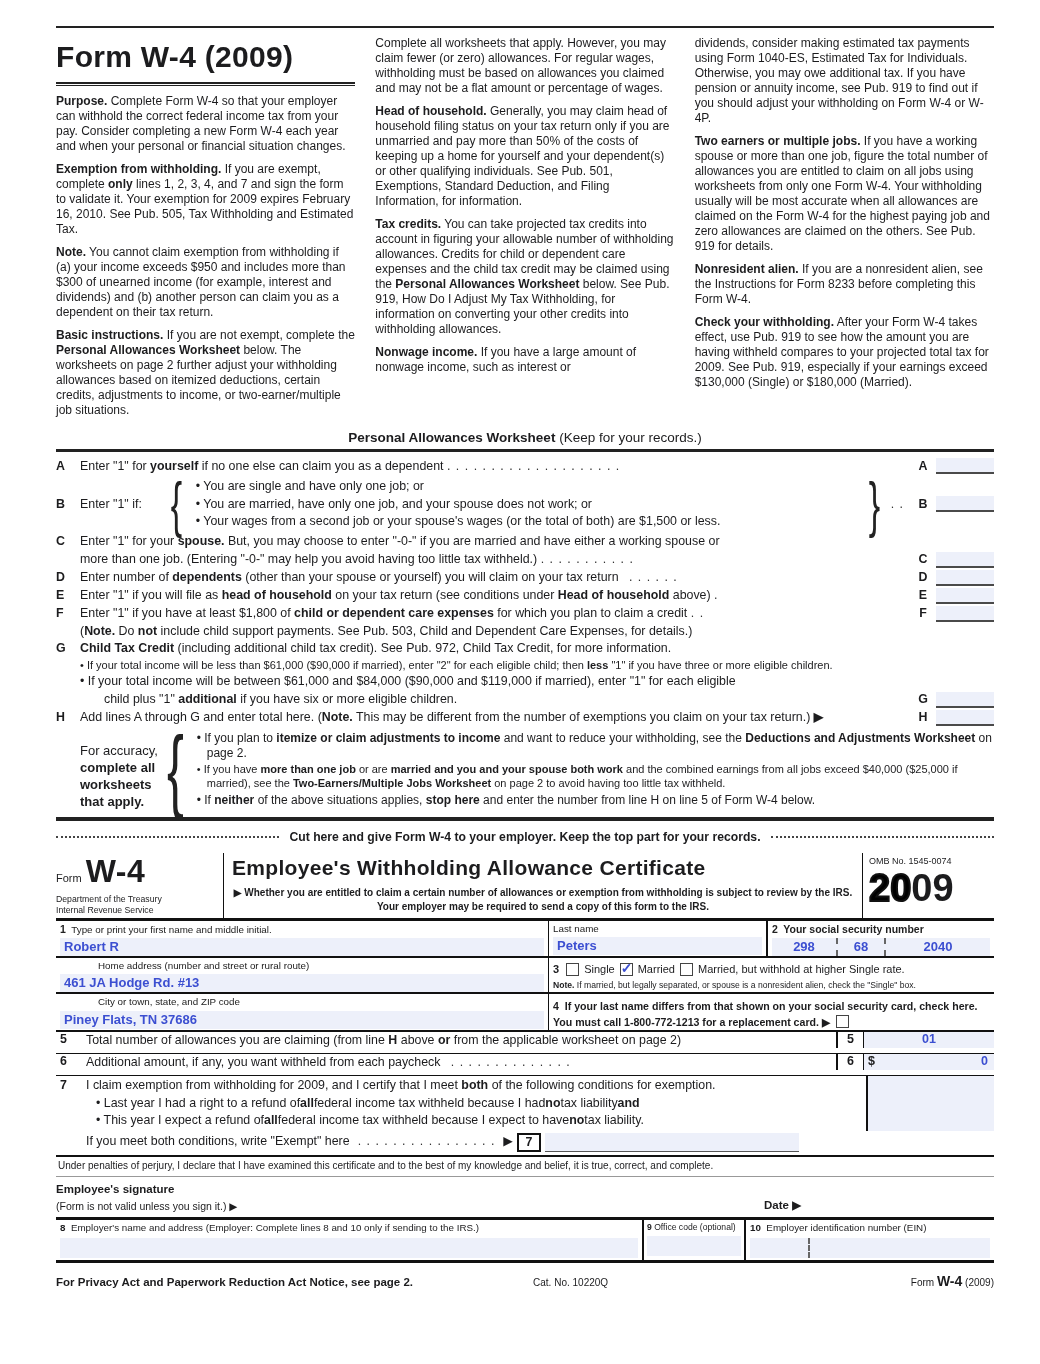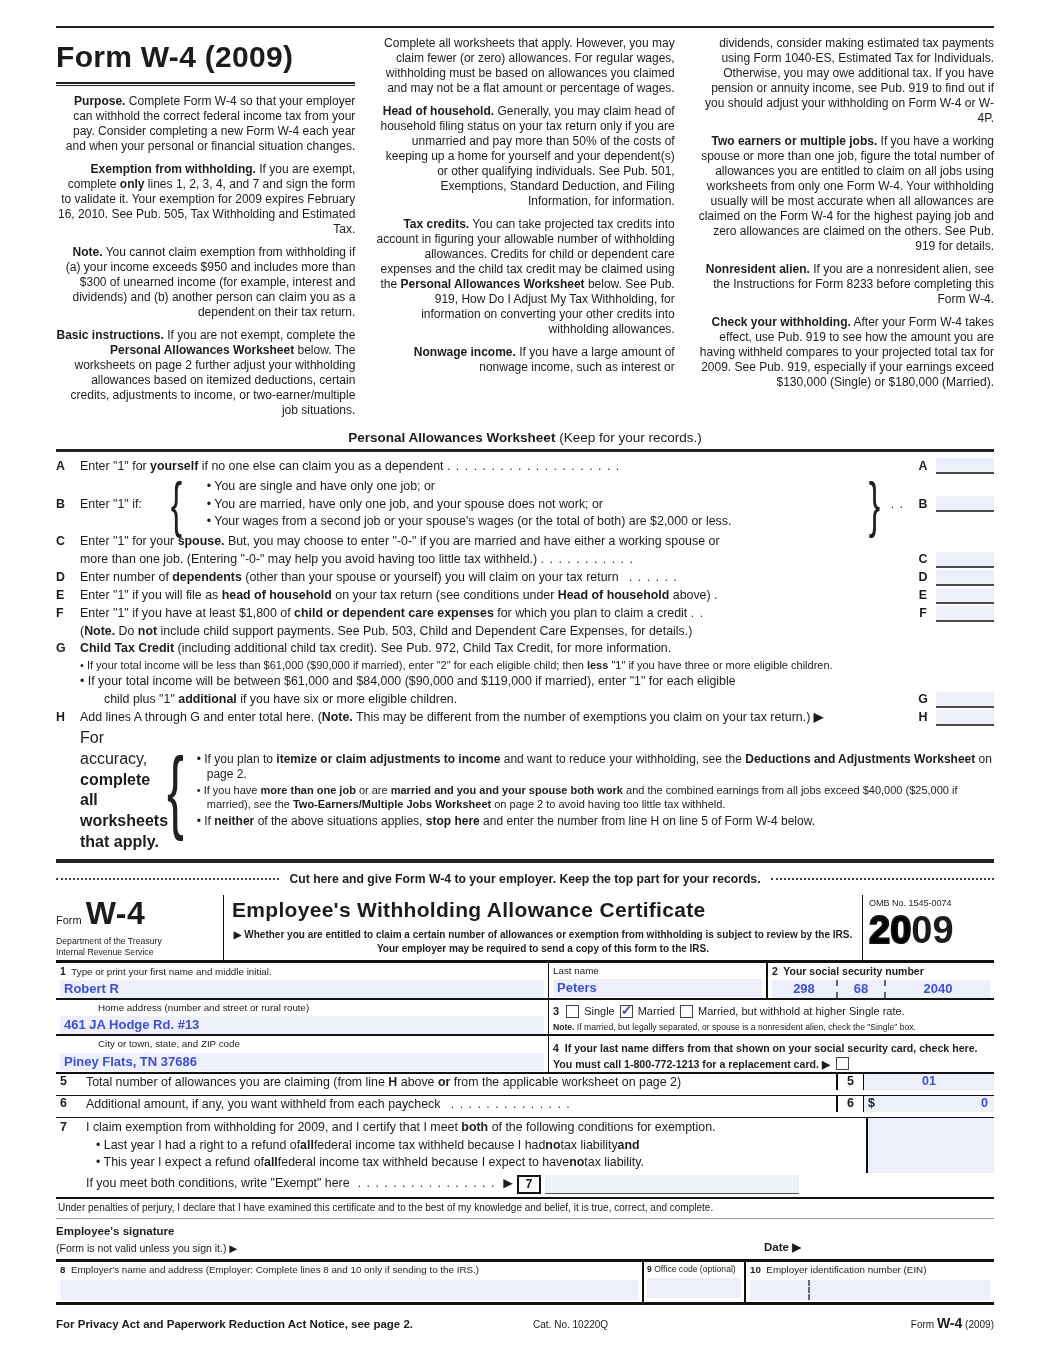--- a/index.html
+++ b/index.html
@@ -10,43 +10,43 @@
     padding:26px 38px 0 56px; position:relative; overflow:hidden;
   }
   .top-rule { border-top:2.5px solid #222; margin-bottom:8px; }
   b { font-weight:bold; }
 
   
   .instructions { display:flex; gap:20px; }
   .col { width:302px; }
   .form-title { font-size:30px; font-weight:bold; letter-spacing:0.3px; padding:2px 0 6px 0; }
   .title-rule { border-top:2.5px solid #222; border-bottom:1.5px solid #222; height:4px; margin-bottom:8px; }
-  .para { margin-bottom:8px; text-align:right; }
+  .para { margin-bottom:8px; text-align:left; }
 
   
   .ws-head { text-align:center; font-size:13.5px; margin-top:4px; }
   .ws-rule { border-top:3px solid #222; margin:3px 0 6px 0; }
   .ws-row { display:flex; align-items:flex-end; margin:2px 0; font-size:12.4px; }
   .ws-letter { width:24px; font-weight:bold; flex:none; }
   .ws-text { flex:1; }
   .leaders { letter-spacing:1px; color:#333; white-space:nowrap; }
   .ws-letter-r { width:26px; font-weight:bold; text-align:center; flex:none; }
   .ws-box { width:58px; height:16px; background:var(--field-bg,#edf0fa); border-bottom:2.5px solid #4a4a4a; flex:none; }
   .ws-row-b { display:flex; align-items:center; margin:2px 0; font-size:12.4px; }
   .b-intro { width:86px; flex:none; }
   .brace { font-size:62px; line-height:0.9; font-weight:400; transform:scaleX(0.55); color:#222; flex:none; }
   .brace.big { font-size:92px; }
   .b-bullets { flex:1; padding-left:4px; }
-  .b-bullets div { margin:2px 16px; }
+  .b-bullets div { margin:2px 5px; }
   .small-txt { font-size:11px; }
   .indent { padding-left:24px; }
   .hang { padding-left:10px; text-indent:-10px; }
 
   .accuracy { display:flex; align-items:center; margin-top:2px; }
-  .acc-label { width:104px; flex:none; font-size:16px; padding-left:24px; line-height:1.3; }
+  .acc-label { width:104px; flex:none; font-size:13px; padding-left:24px; line-height:1.3;margin-top:15px; }
   .acc-bullets { flex:1; padding-left:6px; }
   .acc-bullets div { margin:2px 0; }
 
   .bottom-double { border-top:3px solid #222; border-bottom:1.5px solid #222; height:4px; margin-top:6px; }
 
   
   .cut-line { display:flex; align-items:center; gap:10px; margin:9px 0 8px 0; }
   .cut-dots { flex:1; border-bottom:2.5px dotted #444; height:2px; }
   .cut-text { font-size:12.2px; }
 
@@ -175,21 +175,21 @@
     <span class="ws-box"></span>
   </div>
 
   <div class="ws-row-b">
     <span class="ws-letter">B</span>
     <span class="b-intro">Enter "1" if:</span>
     <span class="brace">{</span>
     <span class="b-bullets">
       <div><span>• You are single and have only one job; or</span></div>
       <div><span>• You are married, have only one job, and your spouse does not work; or</span></div>
-      <div><span>• Your wages from a second job or your spouse's wages (or the total of both) are $2,000 or less.</span></div>
+      <div><span>• Your wages from a second job or your spouse's wages (or the total of both) are $1,500 or less.</span></div>
     </span>
     <span class="brace">}</span>
     <span class="leaders" style="margin:0 6px;">. .</span>
     <span class="ws-letter-r">B</span>
     <span class="ws-box"></span>
   </div>
 
   <div class="ws-row">
     <span class="ws-letter">C</span>
     <span class="ws-text"><span>Enter "1" for your </span><b>spouse.</b><span> But, you may choose to enter "-0-" if you are married and have either a working spouse or</span></span>

